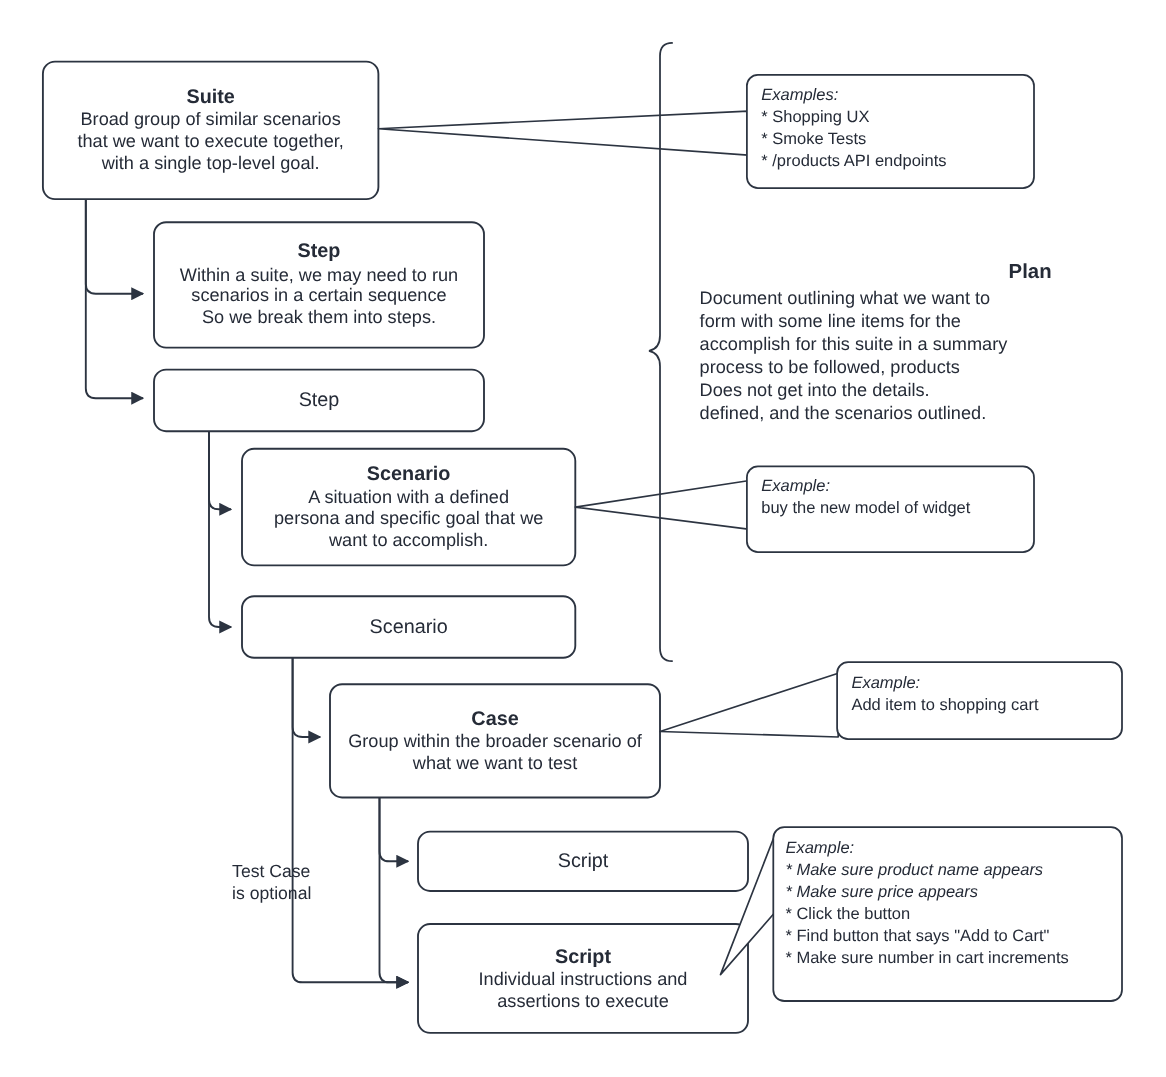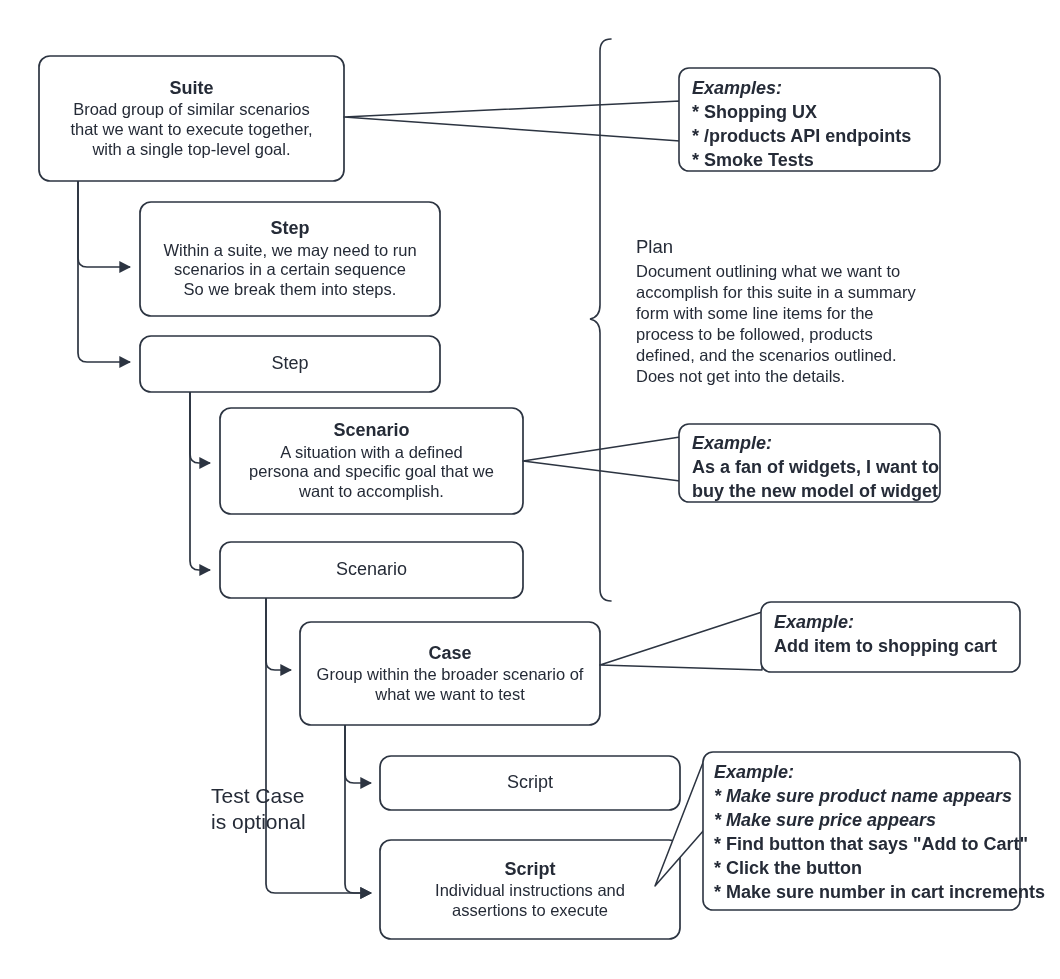--- a/index.html
+++ b/index.html
@@ -49,45 +49,45 @@
     margin-bottom: 0;
   }
   .node-text .body {
     font-weight: normal;
   }
   .callout-text {
     position: absolute;
     text-align: left;
     box-sizing: border-box;
     line-height: 1.33;
-    font-size: 18px;
-    color: #252b37;
-    font-weight: bold;
+    font-size: 15px;
+    color: #252b37;
   }
   .callout-text .em {
     font-style: italic;
   }
   .plan-block {
     position: absolute;
     text-align: left;
     line-height: 1.28;
     font-size: 16.5px;
     color: #252b37;
   }
   .plan-block .plan-title {
-    font-weight: normal;
+    font-weight: bold;
     font-size: 18.5px;
     display: block;
     margin-bottom: 2px;
+    text-align: right;
   }
   .loose-label {
     position: absolute;
     text-align: left;
     line-height: 1.26;
-    font-size: 21px;
+    font-size: 16px;
     color: #252b37;
   }
   .ln { display: block; white-space: pre; }
 </style>
 </head>
 <body>
 
 <div id="diagram">
 
   <svg class="layer" viewBox="0 0 1060 979">
@@ -198,52 +198,51 @@
 
   <div class="node-text" style="left:380px; top:840px; width:300px; height:99px;">
     <span class="title">Script</span>
     <span class="body ln">Individual instructions and</span>
     <span class="body ln">assertions to execute</span>
   </div>
 
   <div class="callout-text" style="left:692px; top:77px; width:250px;">
     <span class="ln em">Examples:</span>
     <span class="ln">* Shopping UX</span>
+    <span class="ln">* Smoke Tests</span>
     <span class="ln">* /products API endpoints</span>
-    <span class="ln">* Smoke Tests</span>
   </div>
 
   <div class="callout-text" style="left:692px; top:432px; width:250px;">
     <span class="ln em">Example:</span>
-    <span class="ln">As a fan of widgets, I want to</span>
     <span class="ln">buy the new model of widget</span>
   </div>
 
   <div class="callout-text" style="left:774px; top:611px; width:246px;">
     <span class="ln em">Example:</span>
     <span class="ln">Add item to shopping cart</span>
   </div>
 
   <div class="callout-text" style="left:714px; top:761px; width:306px;">
     <span class="ln em">Example:</span>
     <span class="ln em">* Make sure product name appears</span>
     <span class="ln em">* Make sure price appears</span>
+    <span class="ln">* Click the button</span>
     <span class="ln">* Find button that says "Add to Cart"</span>
-    <span class="ln">* Click the button</span>
     <span class="ln">* Make sure number in cart increments</span>
   </div>
 
   <div class="plan-block" style="left:636px; top:235px; width:320px;">
     <span class="plan-title">Plan</span>
     <span class="ln">Document outlining what we want to</span>
+    <span class="ln">form with some line items for the</span>
     <span class="ln">accomplish for this suite in a summary</span>
-    <span class="ln">form with some line items for the</span>
     <span class="ln">process to be followed, products</span>
+    <span class="ln">Does not get into the details.</span>
     <span class="ln">defined, and the scenarios outlined.</span>
-    <span class="ln">Does not get into the details.</span>
   </div>
 
   <div class="loose-label" style="left:211px; top:783px; width:160px;">
     <span class="ln">Test Case</span>
     <span class="ln">is optional</span>
   </div>
 
 </div>
 
 </body></html>

